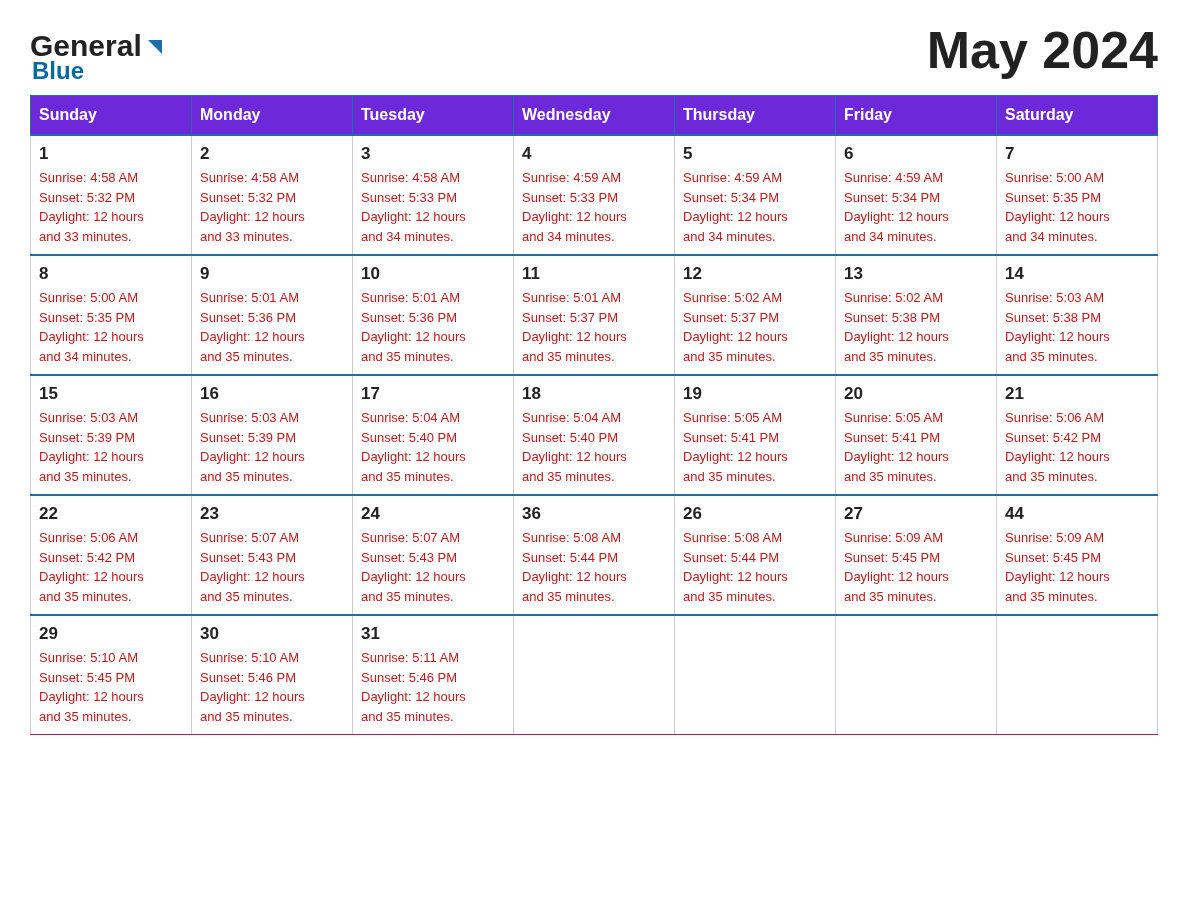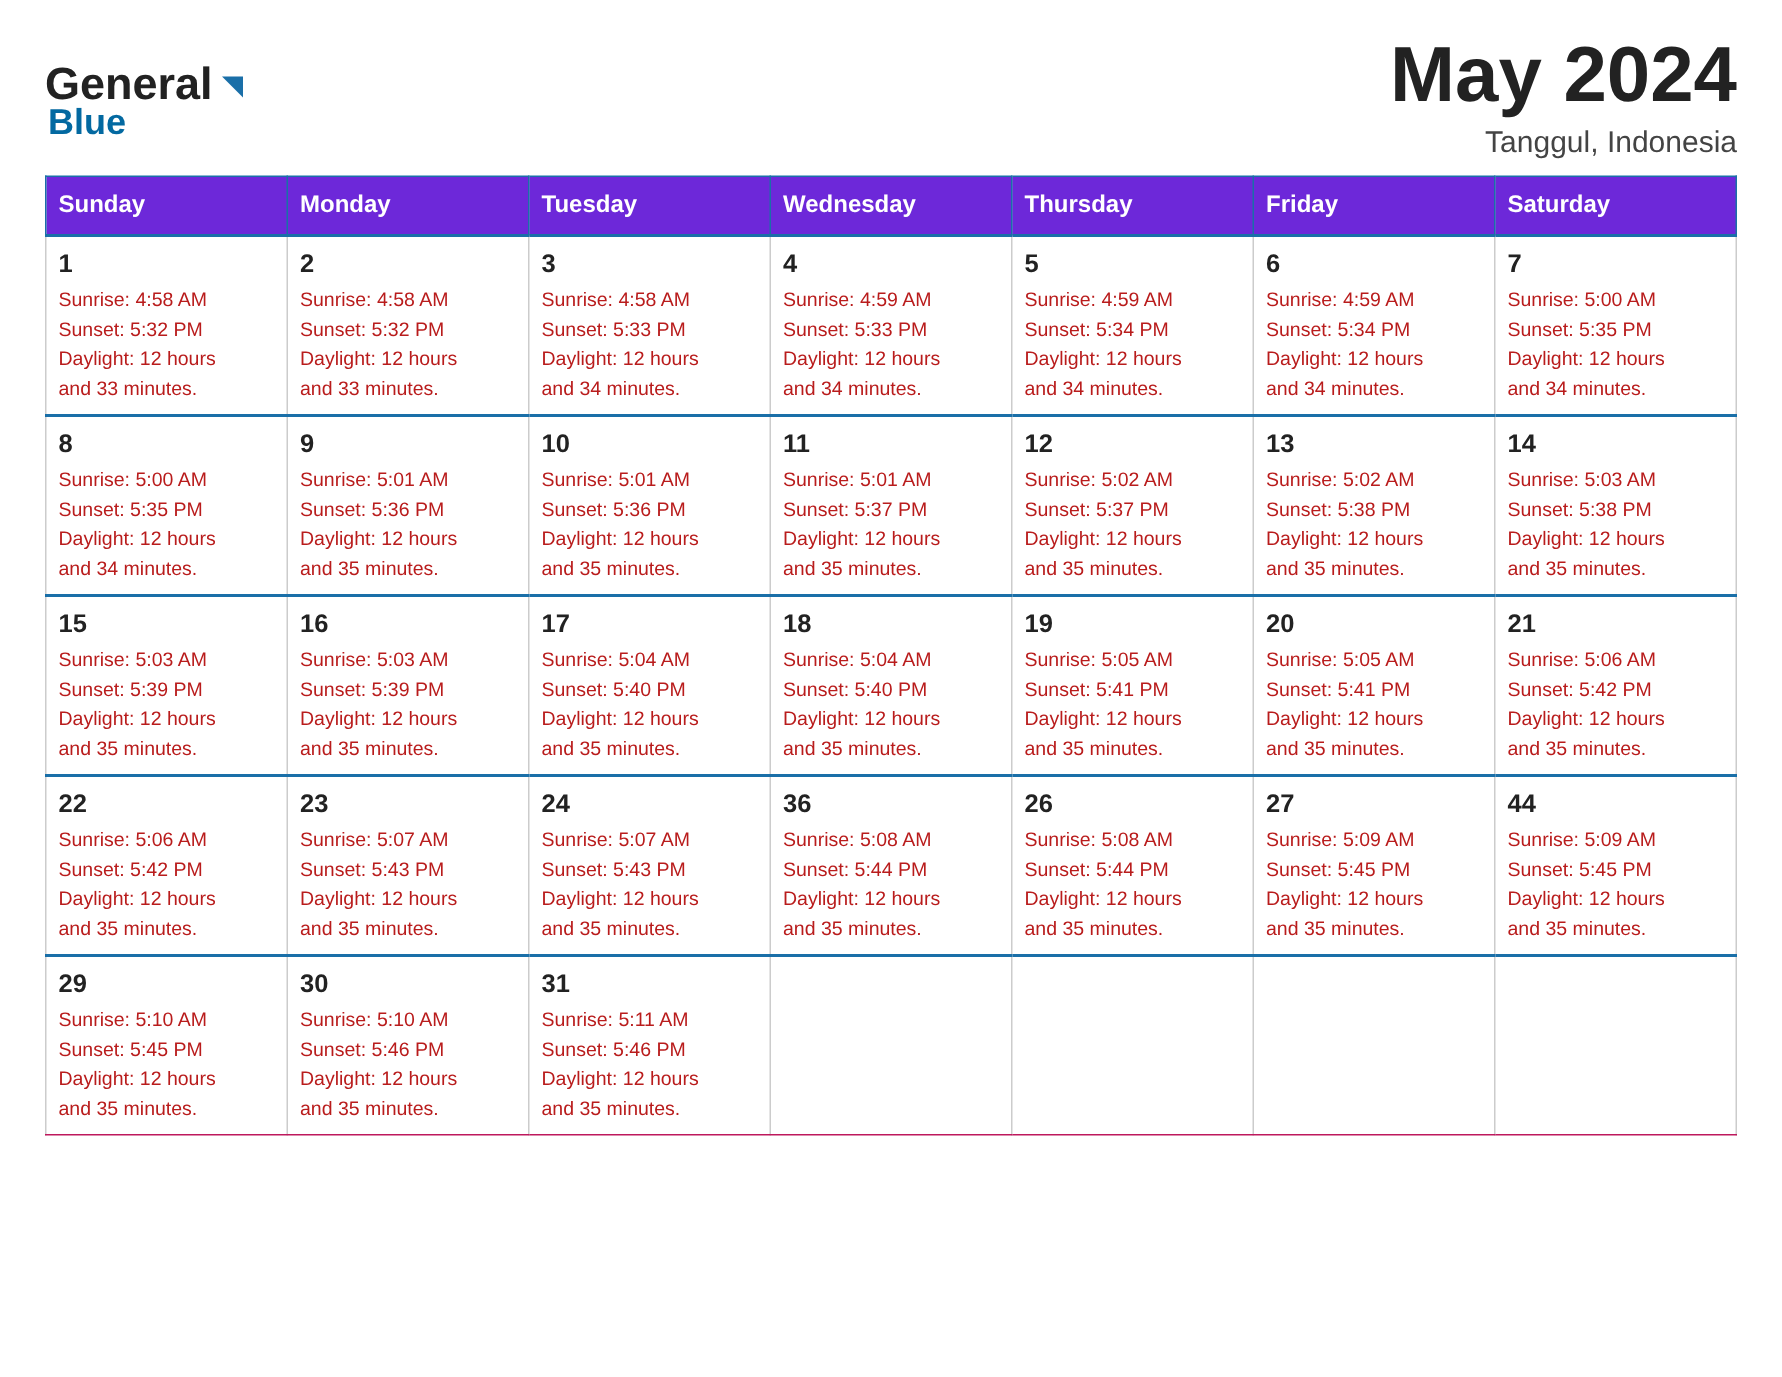--- a/index.html
+++ b/index.html
@@ -14,21 +14,21 @@
     .header {
       display: flex;
       justify-content: space-between;
       align-items: flex-start;
       margin-bottom: 10px;
     }
     .logo {
       display: flex;
       flex-direction: column;
       align-items: flex-start;
-      margin-top: 20px;
+      margin-top: 9px;
     }
     .title-section {
       text-align: right;
     }
     .month-title {
       font-size: 52px;
       font-weight: bold;
       color: #222;
     }
     .location {
@@ -104,21 +104,20 @@
       <span style="font-size:30px;font-weight:bold;color:#222;">General</span>
 
       <svg width="22" height="22" viewBox="0 0 22 22" style="margin-left:2px;margin-top:2px;">
         <polygon points="4,4 18,4 18,18" fill="#1a6fa8"></polygon>
       </svg>
     </div>
     <span style="font-size:24px;font-weight:bold;color:#0369a1;margin-top:-6px;margin-left:2px;">Blue</span>
   </div>
   <div class="title-section">
     <div class="month-title">May 2024</div>
-    <div class="location">Tanggul, Indonesia</div>
   </div>
 </div>
 
 <table class="calendar">
   <thead>
     <tr>
     <th>Sunday</th>
         <th>Monday</th>
         <th>Tuesday</th>
         <th>Wednesday</th>

